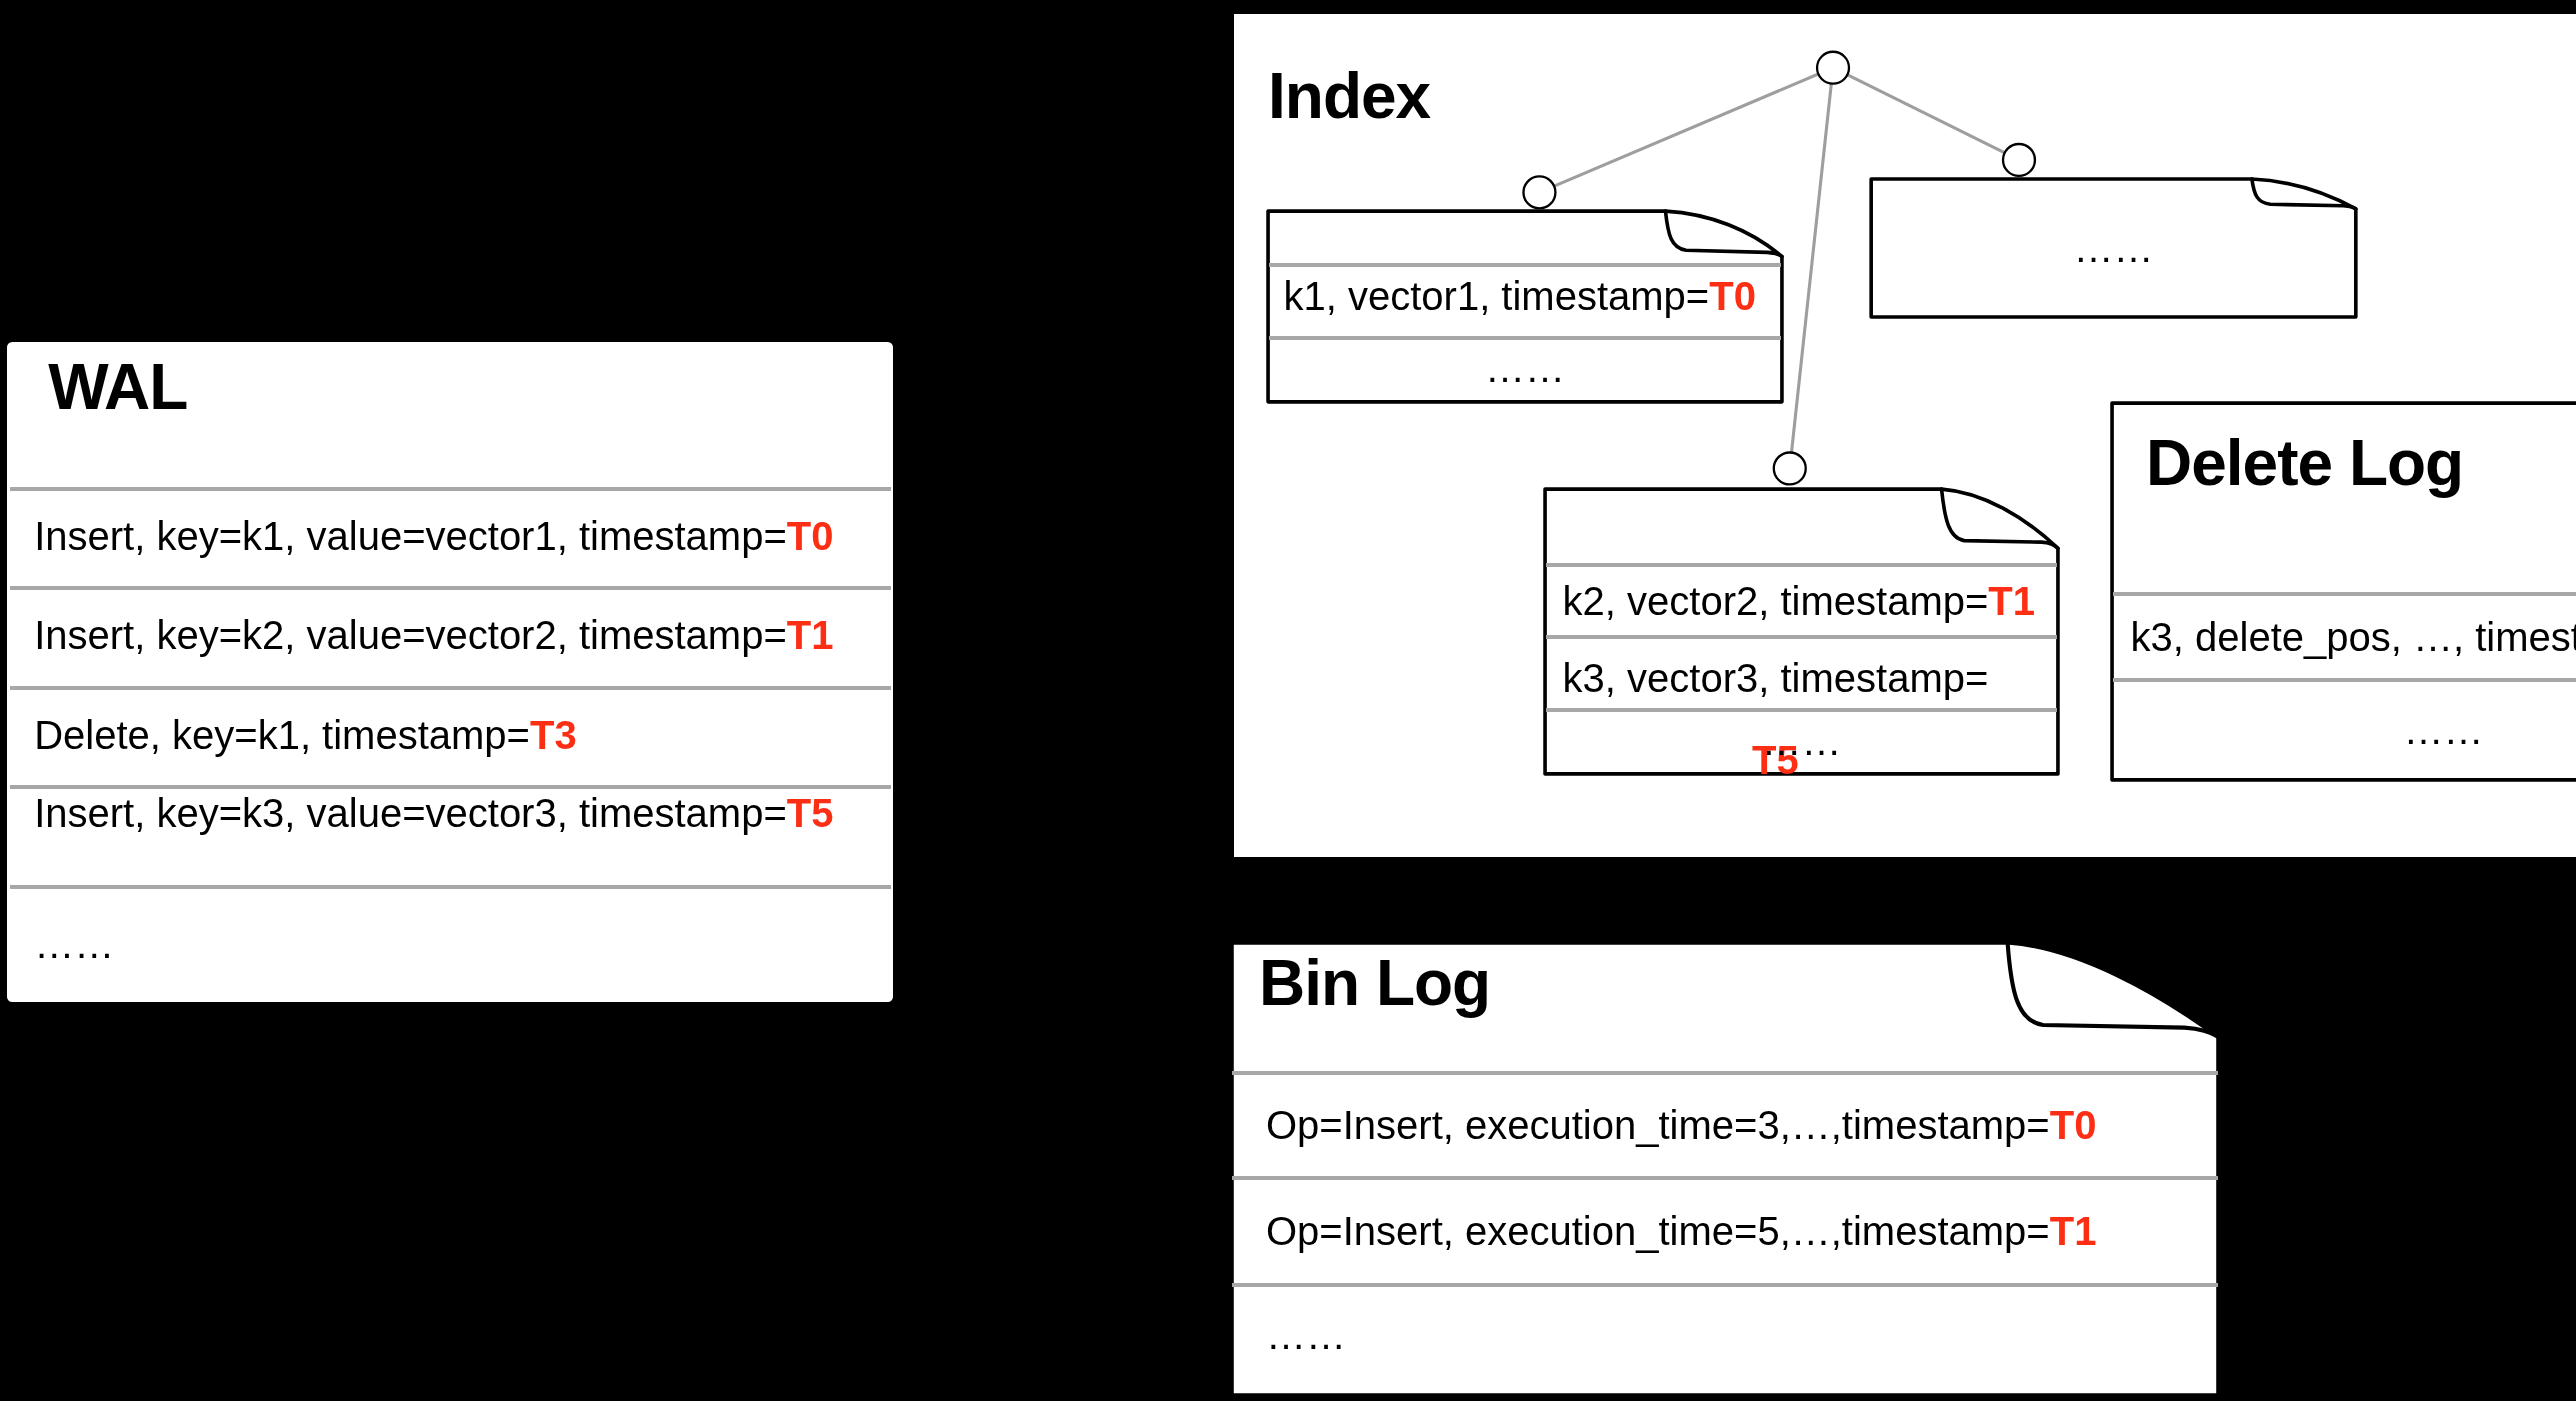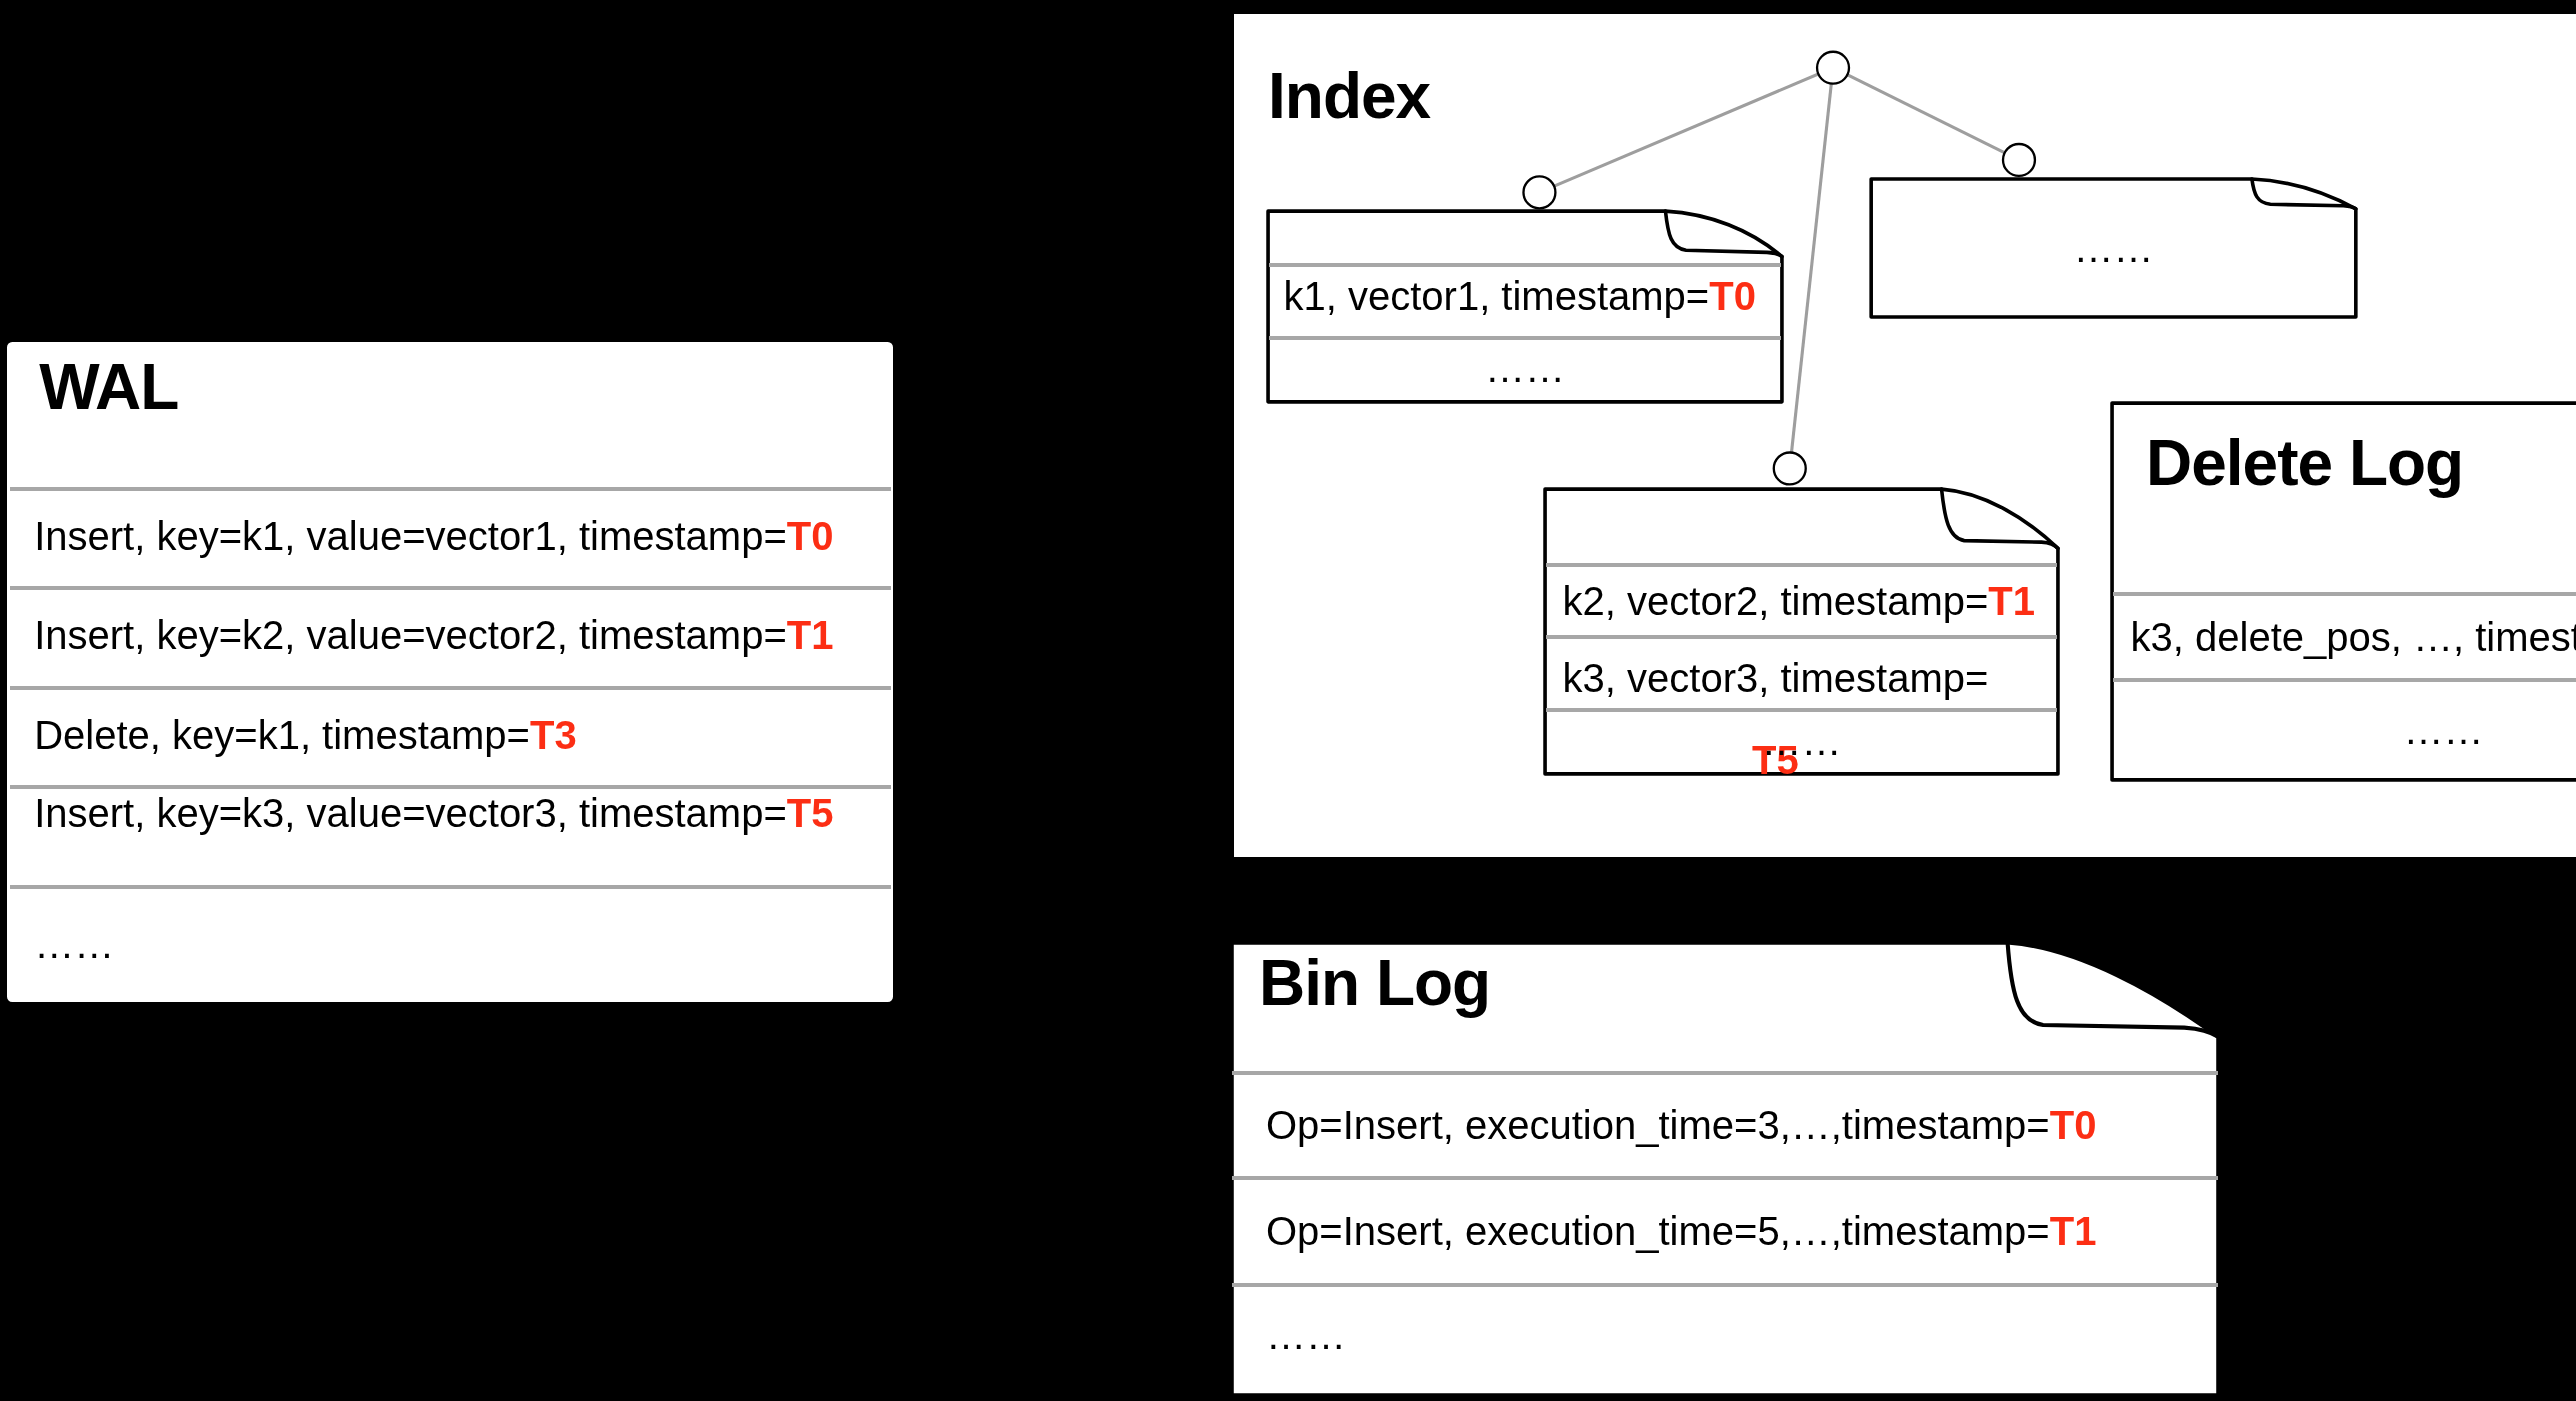--- a/index.html
+++ b/index.html
@@ -35,21 +35,21 @@
   #tree-svg{ position:absolute; left:0; top:0; }
   .tree-edge{ stroke:var(--edge); stroke-width:6; }
   .tree-node{ fill:var(--paper); stroke:var(--ink); stroke-width:4.5; }
 </style>
 </head>
 <body>
 
 <div id="canvas">
 
   <div id="wal" class="abs">
-    <div class="title" style="left:32px; top:13px;">WAL</div>
+    <div class="title" style="left:41px; top:13px;">WAL</div>
     <div class="sep" style="top:145px;"></div>
     <div class="sep" style="top:244px;"></div>
     <div class="sep" style="top:344px;"></div>
     <div class="sep" style="top:443px;"></div>
     <div class="sep" style="top:543px;"></div>
     <div class="row" style="left:27px; top:153px;">
       <span>Insert, key=k1, value=vector1, timestamp=</span>
         <span class="ts">T0</span>
     </div>
     <div class="row" style="left:27px; top:252px;">

